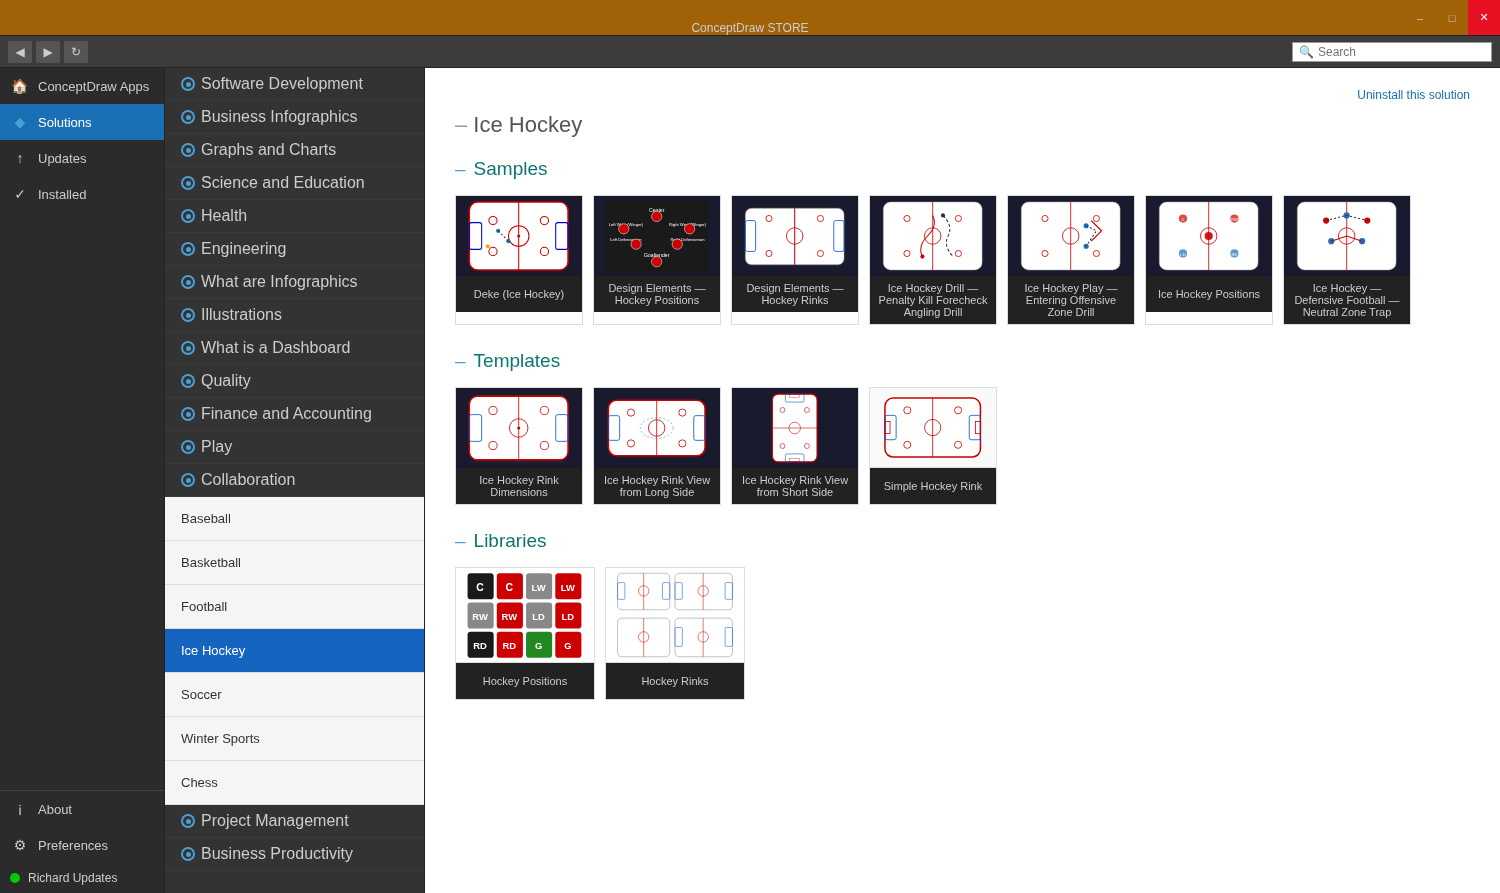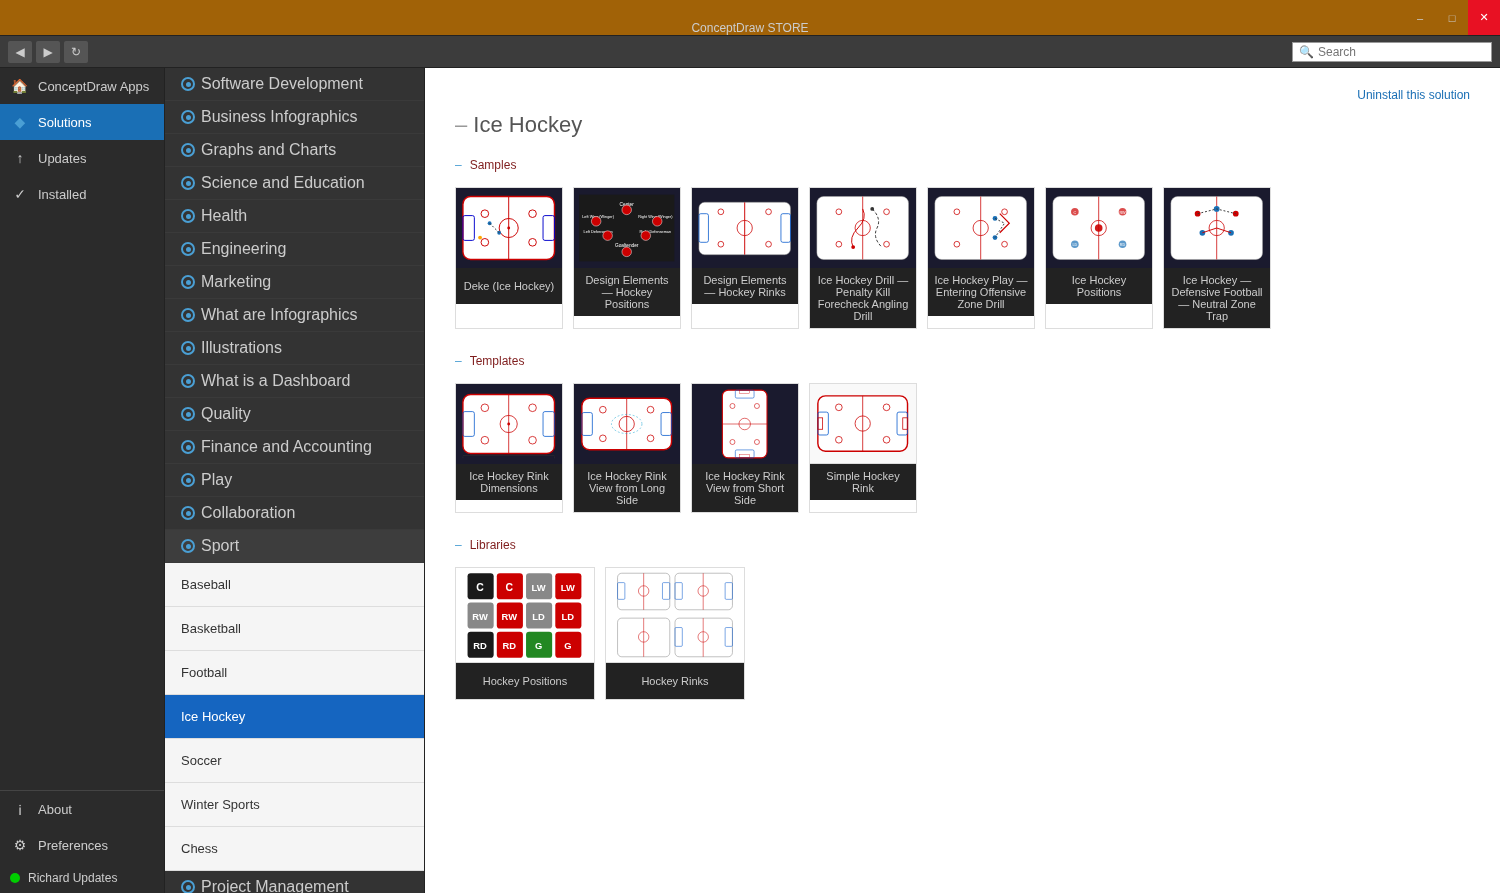--- a/index.html
+++ b/index.html
@@ -205,39 +205,39 @@
     }
     .page-title::before {
       content: '– ';
       color: #999;
     }
     .section-header {
       display: flex;
       align-items: center;
       gap: 8px;
       margin-bottom: 15px;
-      font-size: 12px;
+      font-size: 19px;
       font-weight: 400;
-      color: #7f1d1d;
+      color: #0f766e;
       cursor: pointer;
     }
     .section-header::before {
       content: '–';
       color: #4a9fd4;
     }
 
     
     .cards-grid {
       display: flex;
       flex-wrap: wrap;
       gap: 10px;
       margin-bottom: 25px;
     }
     .card {
-      width: 108px;
+      width: 128px;
       border: 1px solid #ddd;
       cursor: pointer;
       background: #fff;
       overflow: hidden;
     }
     .card-image {
       width: 100%;
       height: 80px;
       background: #1a1a2e;
       display: flex;
@@ -365,24 +365,20 @@
     <div class="solution-item">
       <div class="bullet"></div>
       <span>Health</span>
     </div>
     <div class="solution-item">
       <div class="bullet"></div>
       <span>Engineering</span>
     </div>
     <div class="solution-item">
       <div class="bullet"></div>
-      <span>Marketing</span>
-    </div>
-    <div class="solution-item">
-      <div class="bullet"></div>
       <span>What are Infographics</span>
     </div>
     <div class="solution-item">
       <div class="bullet"></div>
       <span>Illustrations</span>
     </div>
     <div class="solution-item">
       <div class="bullet"></div>
       <span>What is a Dashboard</span>
     </div>
@@ -394,24 +390,20 @@
       <div class="bullet"></div>
       <span>Finance and Accounting</span>
     </div>
     <div class="solution-item">
       <div class="bullet"></div>
       <span>Play</span>
     </div>
     <div class="solution-item">
       <div class="bullet"></div>
       <span>Collaboration</span>
-    </div>
-    <div class="solution-item" style="background:#3d3d3d;">
-      <div class="bullet" style="border-color:#4a9fd4;"></div>
-      <span>Sport</span>
     </div>
 
     <div class="sport-children">
       <div class="sport-child-item">
         <span>Baseball</span>
       </div>
       <div class="sport-child-item">
         <span>Basketball</span>
       </div>
       <div class="sport-child-item">

